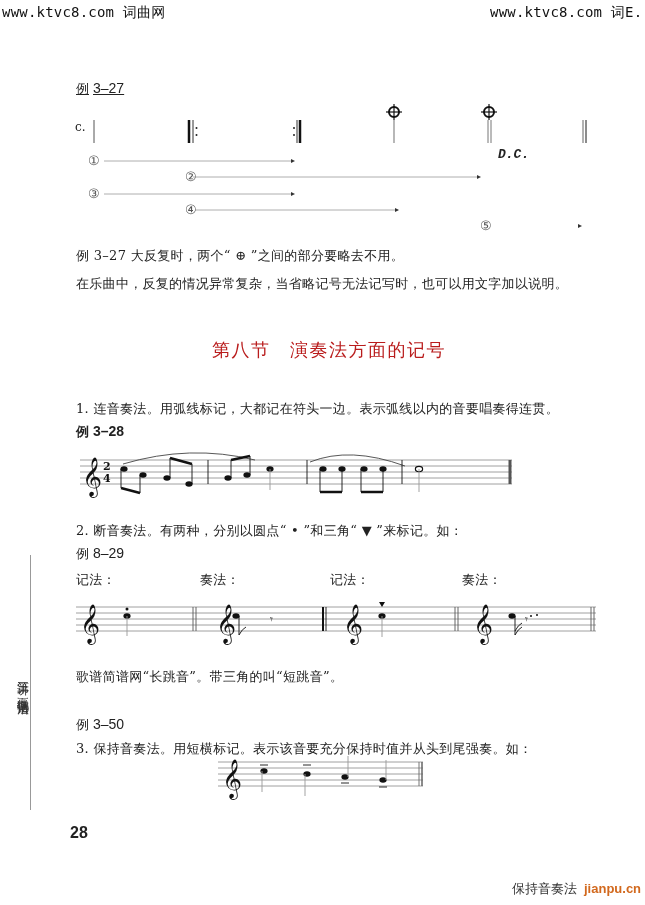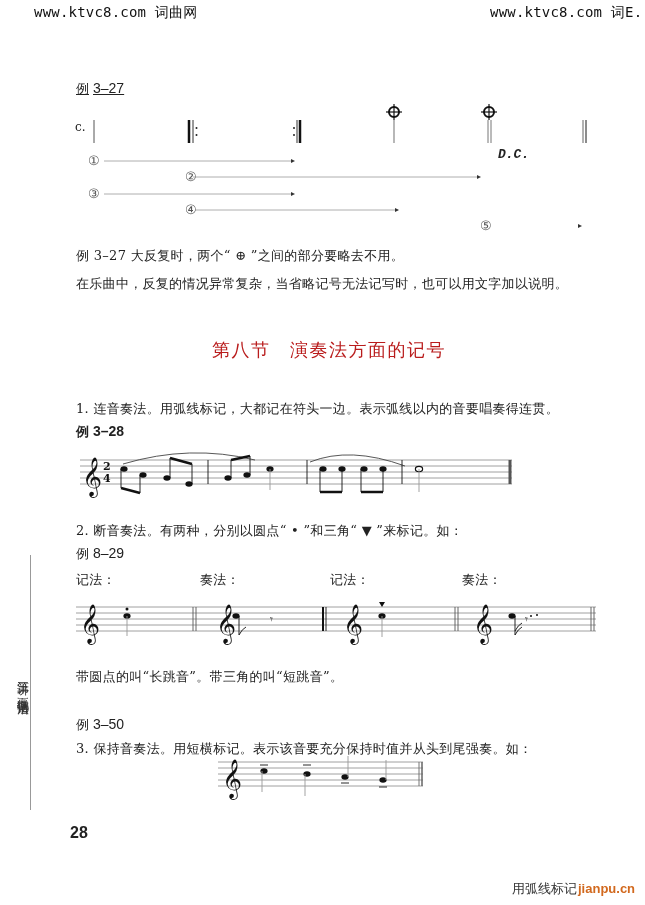--- a/index.html
+++ b/index.html
@@ -9,27 +9,27 @@
   .wm{font-family:"DejaVu Sans Mono","Liberation Mono",monospace;font-size:14px;color:#111;top:4px;letter-spacing:0.2px;white-space:nowrap;}
   .ex-label{font-family:"Liberation Sans","DejaVu Sans",sans-serif;font-size:14px;color:#222;}
   .ex-label .cn{font-family:"DejaVu Serif",serif;font-size:13px;margin-right:4px;}
   .body-text{font-size:13px;color:#222;white-space:nowrap;letter-spacing:0.3px;}
   .section-title{font-size:18px;color:#b91c1c;letter-spacing:1.5px;white-space:nowrap;}
   .circ{font-size:13px;color:#555;}
   .dc{font-family:Liberation Mono, monospace;font-style:italic;font-weight:bold;font-size:13px;margin-left:36px;}
   .page-num{font-family:Liberation Sans, sans-serif;font-weight:bold;font-size:16px;}
   .side-text{writing-mode:vertical-rl;font-size:12px;color:#333;letter-spacing:1px;}
   .footer-logo{font-size:13px;color:#333;white-space:nowrap;}
-  .footer-logo .en{font-family:"Liberation Sans",sans-serif;color:#d2691e;font-weight:bold;margin-left:1px;}
+  .footer-logo .en{font-family:"Liberation Sans",sans-serif;color:#d2691e;font-weight:bold;margin-left:7px;}
   svg text{font-family:"DejaVu Serif",serif;}
 </style>
 </head>
 <body>
 
-<div class="abs wm" style="left:2px;margin-left:32px;">www.ktvc8.com 词曲网</div>
+<div class="abs wm" style="left:2px;">www.ktvc8.com 词曲网</div>
 <div class="abs wm" style="left:490px;">www.ktvc8.com 词E...</div>
 
 <div class="abs ex-label" style="left:76px;top:80px;text-decoration:underline;">
   <span class="cn">例</span><span>3–27</span>
 </div>
 
 <div class="abs" style="left:60px;top:100px;width:560px;height:140px;">
   <svg width="560" height="140" viewBox="0 0 560 140">
 
     <line x1="34" y1="20" x2="34" y2="43" stroke="#555" stroke-width="1"></line>
@@ -193,21 +193,21 @@
       <line x1="247" y1="12" x2="247" y2="36" stroke-width="2"></line>
         <line x1="250" y1="12" x2="250" y2="36"></line>
       <line x1="379" y1="12" x2="379" y2="36" stroke="#555"></line>
         <line x1="382" y1="12" x2="382" y2="36" stroke="#555"></line>
       <line x1="515" y1="12" x2="515" y2="36" stroke="#555"></line>
         <line x1="518" y1="12" x2="518" y2="36" stroke="#555"></line>
     </g>
   </svg>
 </div>
 
-<div class="abs body-text" style="left:76px;top:668px;">带圆点的叫“长跳音”。带三角的叫“短跳音”。</div>
+<div class="abs body-text" style="left:76px;top:668px;">歌谱简谱网“长跳音”。带三角的叫“短跳音”。</div>
 
 <div class="abs body-text" style="left:76px;top:692px;margin-top:48px;">3. 保持音奏法。用短横标记。表示该音要充分保持时值并从头到尾强奏。如：</div>
 <div class="abs ex-label" style="left:76px;top:716px;">
   <span class="cn">例</span><span>3–50</span>
 </div>
 
 <div class="abs" style="left:218px;top:752px;">
   <svg width="210" height="50" viewBox="0 0 210 50">
     <g stroke="#888" stroke-width="0.8">
       <line x1="0" y1="10" x2="205" y2="10"></line>
@@ -237,14 +237,14 @@
     </g>
   </svg>
 </div>
 
 <div class="abs" style="left:30px;top:555px;width:1px;height:255px;background:#999;"></div>
 <div class="abs side-text" style="left:14px;top:672px;">第三讲　五线谱记谱法</div>
 
 <div class="abs page-num" style="left:70px;top:824px;">28</div>
 
 <div class="abs footer-logo" style="left:512px;top:880px;">
-  <span>用弧线标记</span><span class="en">jianpu.cn</span>
+  <span>保持音奏法</span><span class="en">jianpu.cn</span>
 </div>
 
 </body></html>

